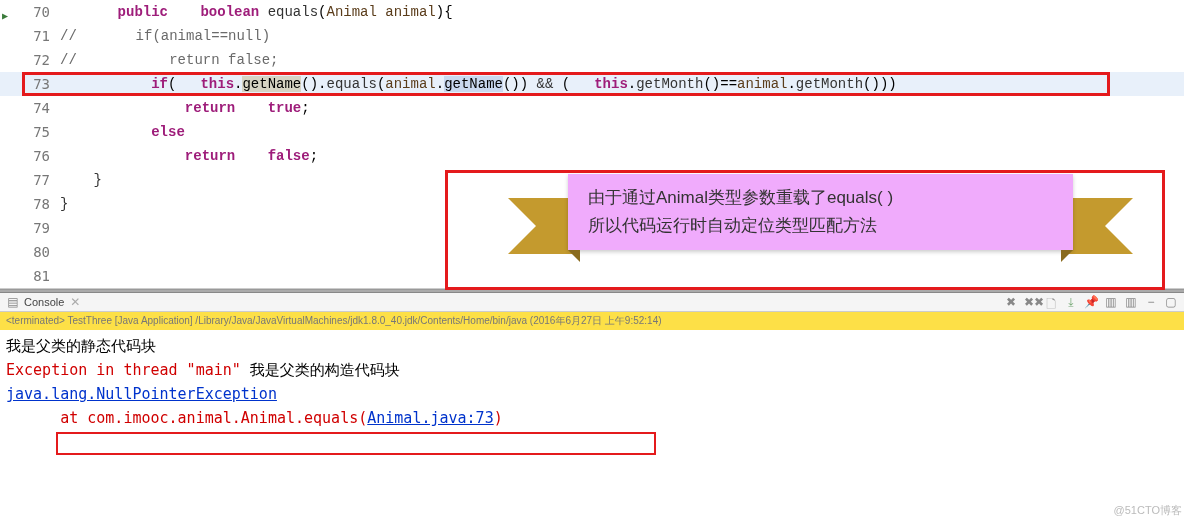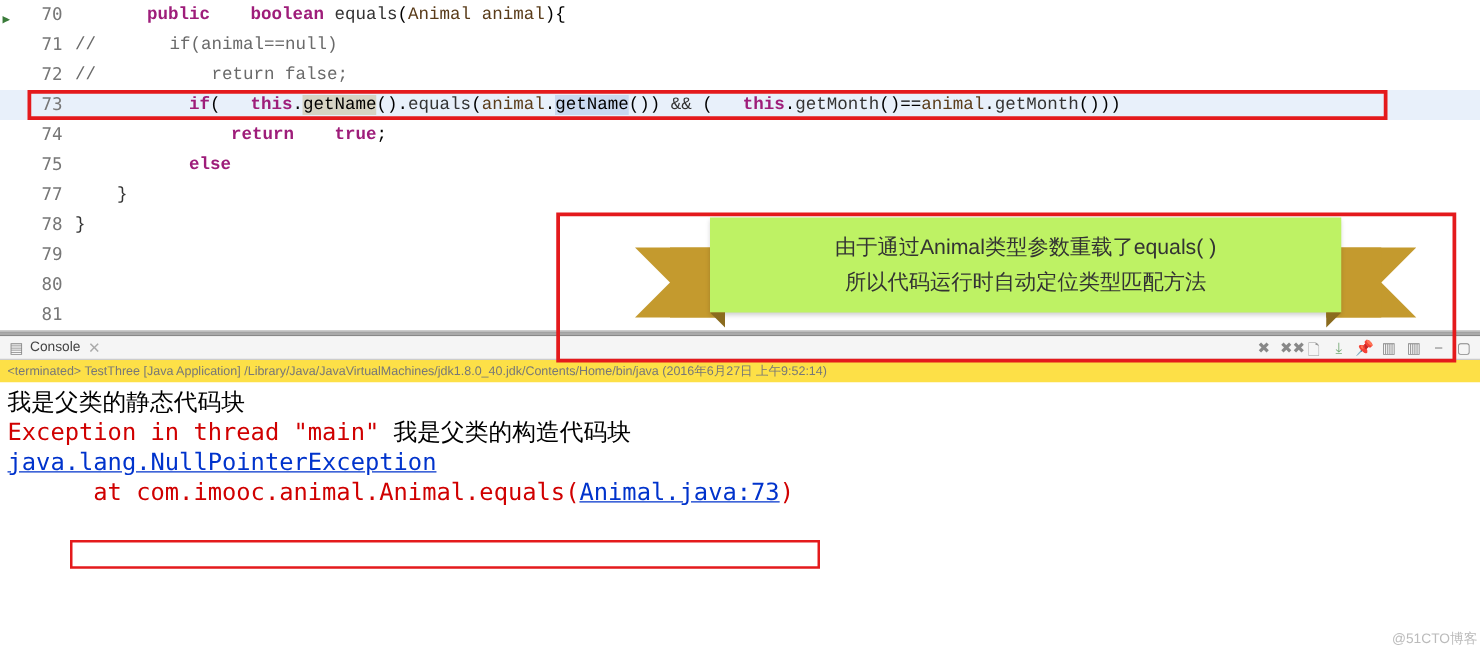--- a/index.html
+++ b/index.html
@@ -88,23 +88,22 @@
       border-top: 28px solid #c49a2e;
       border-bottom: 28px solid #c49a2e;
       border-right: 28px solid transparent;
       border-left: 44px solid #c49a2e;
     }
     .banner {
       position: absolute;
       left: 60px;
       right: 60px;
       top: 0;
-      background: #bef264;
+      background: #f0abfc;
       padding: 10px 20px;
-      text-align: center;
       color: #333;
       font-family: "Microsoft YaHei", sans-serif;
       font-size: 17px;
       line-height: 28px;
       box-shadow: 0 2px 4px rgba(0,0,0,0.2);
     }
     .banner::before, .banner::after {
       content: '';
       position: absolute;
       bottom: -12px;
@@ -160,21 +159,21 @@
     .console-status {
       font-family: Tahoma, sans-serif;
       font-size: 10px;
       color: #777;
       padding: 2px 6px;
       background: #fde047;
     }
     .console-body {
       padding: 4px 6px;
       font-family: Menlo, Monaco, monospace;
-      font-size: 19px;
+      font-size: 15px;
       line-height: 24px;
       background: #fff;
     }
     .console-line { white-space: pre; }
     .err { color: #d00000; }
     .link { color: #0033cc; text-decoration: underline; cursor: pointer; }
     .red-box-3 {
       position: absolute;
       border: 2px solid #e41a1c;
       left: 56px;
@@ -236,20 +235,24 @@
   <div class="code-line">
     <div class="gutter"><span>74</span></div>
     <div class="code-content">            <span class="kw">return</span> <span class="kw">true</span>;</div>
   </div>
 
   <div class="code-line">
     <div class="gutter"><span>75</span></div>
     <div class="code-content">        <span class="kw">else</span></div>
   </div>
 
+  <div class="code-line">
+    <div class="gutter"><span>76</span></div>
+    <div class="code-content">            <span class="kw">return</span> <span class="kw">false</span>;</div>
+  </div>
 
   <div class="code-line">
     <div class="gutter"><span>77</span></div>
     <div class="code-content">    <span class="brace">}</span></div>
   </div>
 
   <div class="code-line">
     <div class="gutter"><span>78</span></div>
     <div class="code-content"><span class="brace">}</span></div>
   </div>

